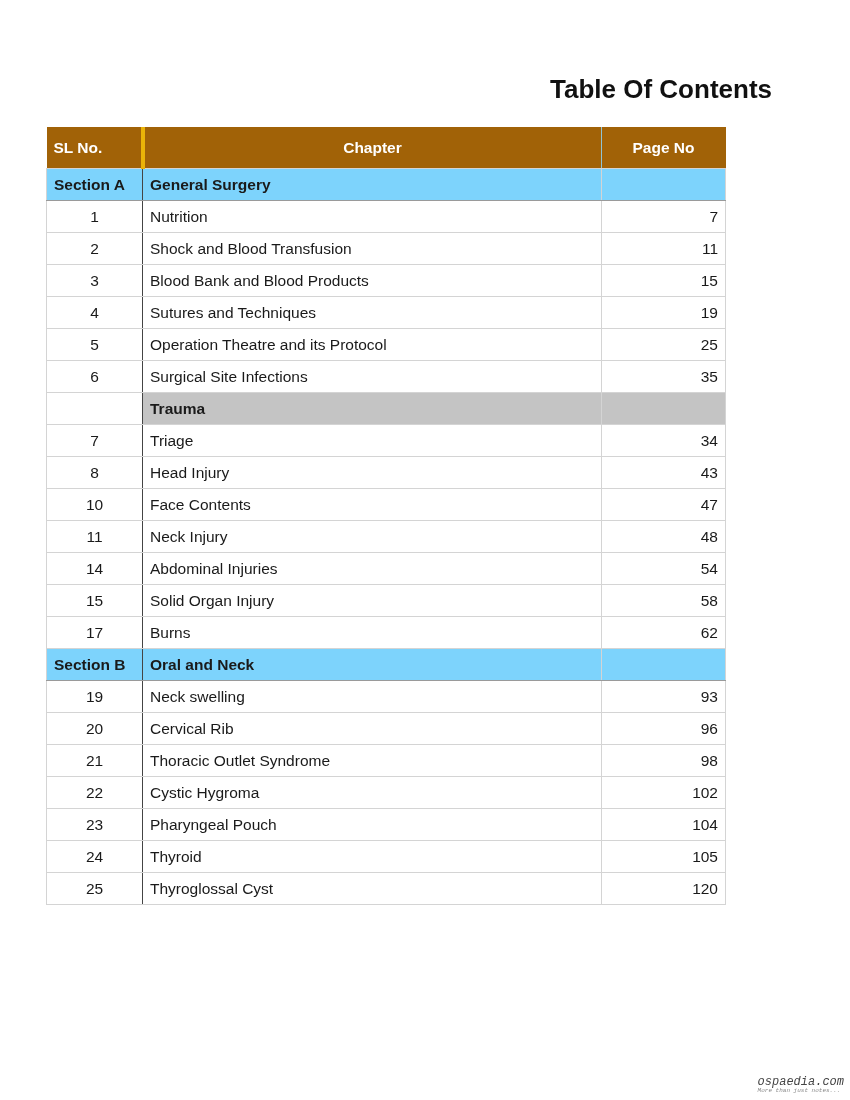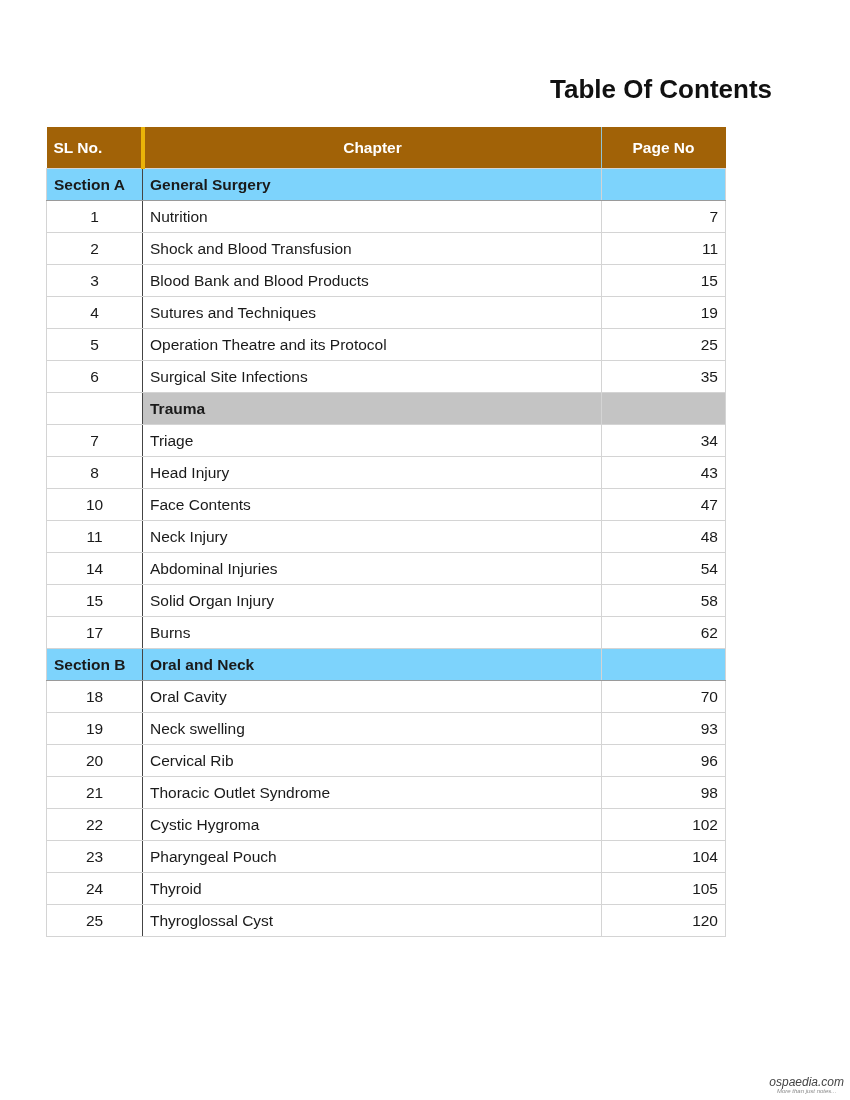--- a/index.html
+++ b/index.html
@@ -15,22 +15,22 @@
   th.c-ch { text-align: center; }
   th.c-pg { text-align: center; width: 110px; border-left: 1px solid #8fc4d6; margin-top: 36px; }
   th.c-ch { border-left: 4px solid #eab308; }
   td.sl { text-align: center; border-left: 1px solid #d4d4d4; }
   td.ch { border-left: 1px solid #444; text-align: left; }
   td.pg { text-align: right; border-left: 1px solid #d4d4d4; border-right: 1px solid #d4d4d4; }
   tr.sec td { background: #7dd3fc; font-weight: bold; border-bottom: 1px solid #9a9a9a; }
   tr.sec td.sl { text-align: left; }
   tr.sub td.sl { background: #ffffff; }
   tr.sub td.ch, tr.sub td.pg { background: #c4c4c4; font-weight: bold; margin-left: 24px; }
-  .watermark { position: absolute; right: 6px; bottom: 6px; font-family: Liberation Sans, sans-serif;
-               font-style: italic; font-size: 12px; color: #444; text-align: center; line-height: 1; }
+  .watermark { position: absolute; right: 6px; bottom: 6px; font-family: Liberation Mono, monospace;
+               font-style: italic; font-size: 12px; color: #444; text-align: left; line-height: 1; }
   .watermark .tag { font-size: 6px; color: #888; }
 </style>
 </head>
 <body>
 
 <div class="title">Table Of Contents</div>
 
 <table class="toc">
   <thead>
     <tr>
@@ -114,25 +114,20 @@
         <td class="sl">17</td>
         <td class="ch">Burns</td>
         <td class="pg">62</td>
       </tr>
       <tr class="sec">
         <td class="sl">Section B</td>
         <td class="ch">Oral and Neck</td>
         <td class="pg"></td>
       </tr>
       <tr class="item">
-        <td class="sl">18</td>
-        <td class="ch">Oral Cavity</td>
-        <td class="pg">70</td>
-      </tr>
-      <tr class="item">
         <td class="sl">19</td>
         <td class="ch">Neck swelling</td>
         <td class="pg">93</td>
       </tr>
       <tr class="item">
         <td class="sl">20</td>
         <td class="ch">Cervical Rib</td>
         <td class="pg">96</td>
       </tr>
       <tr class="item">

